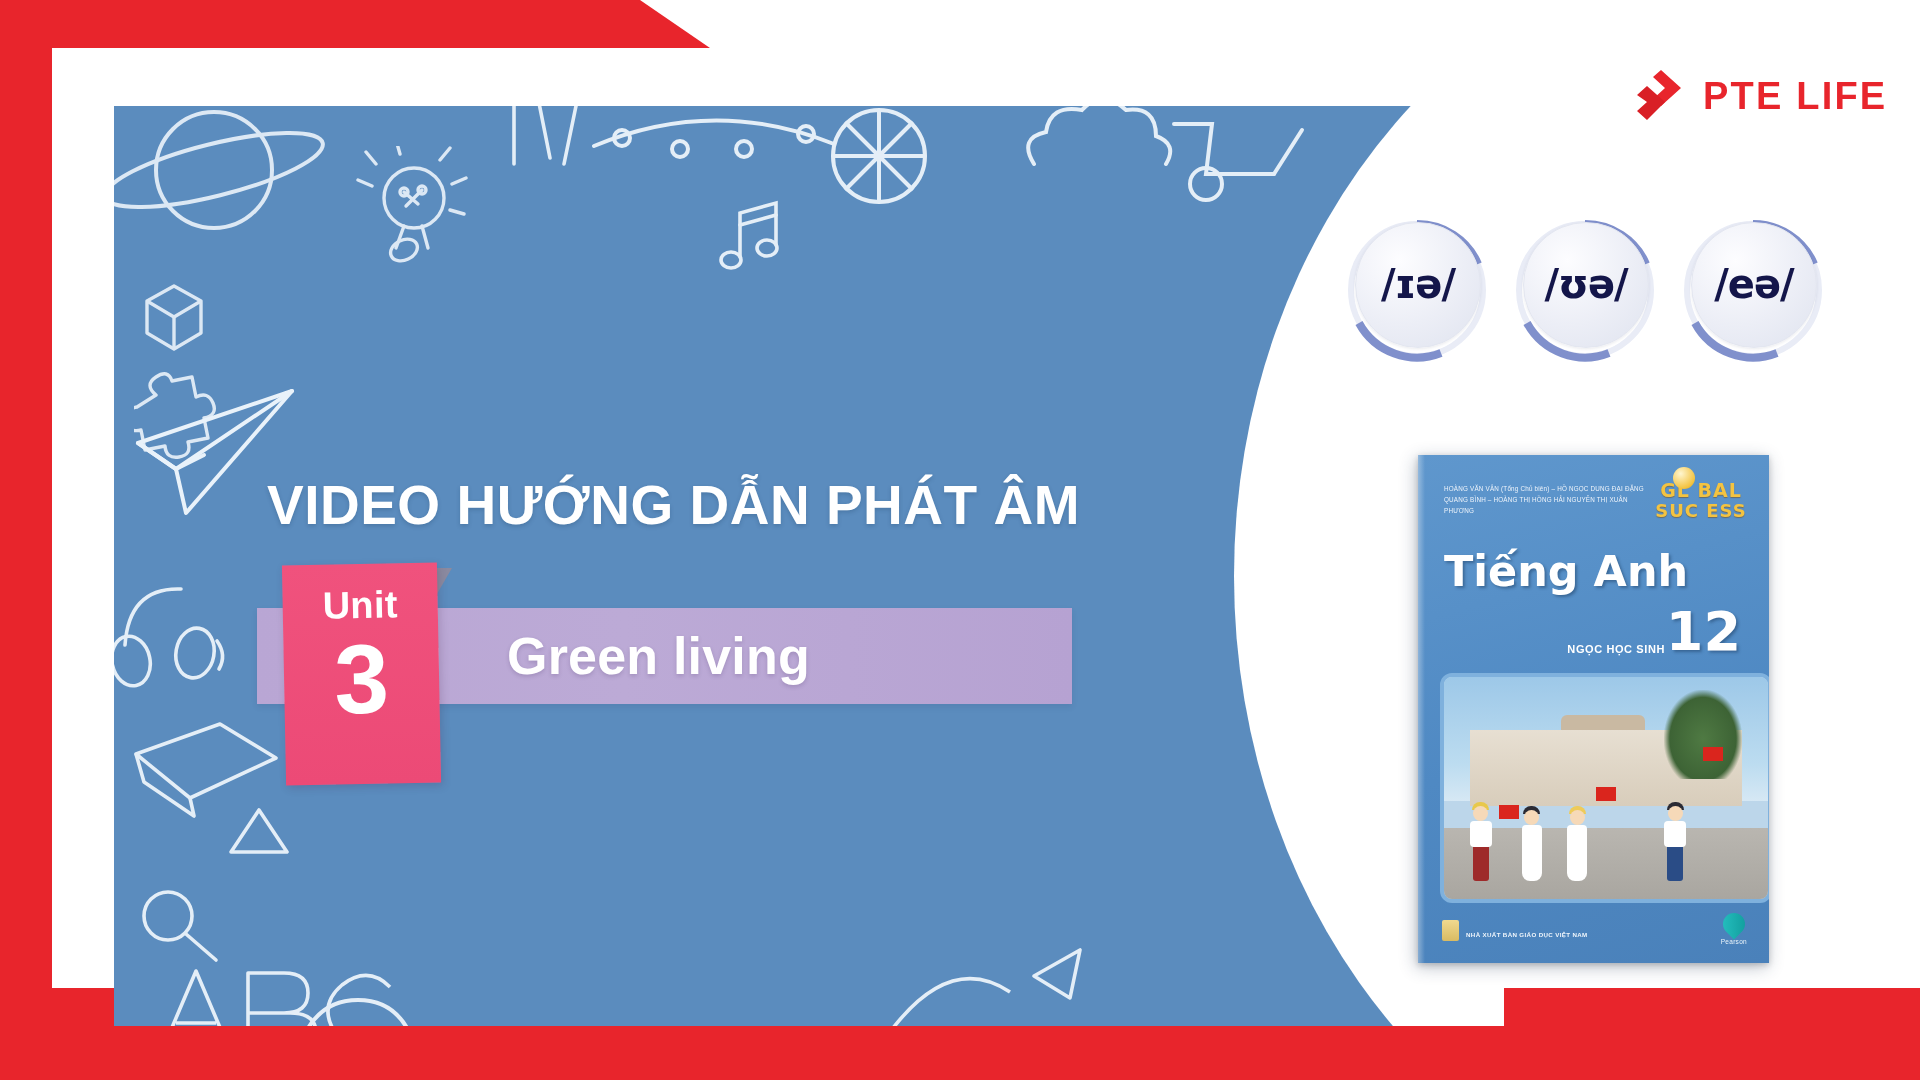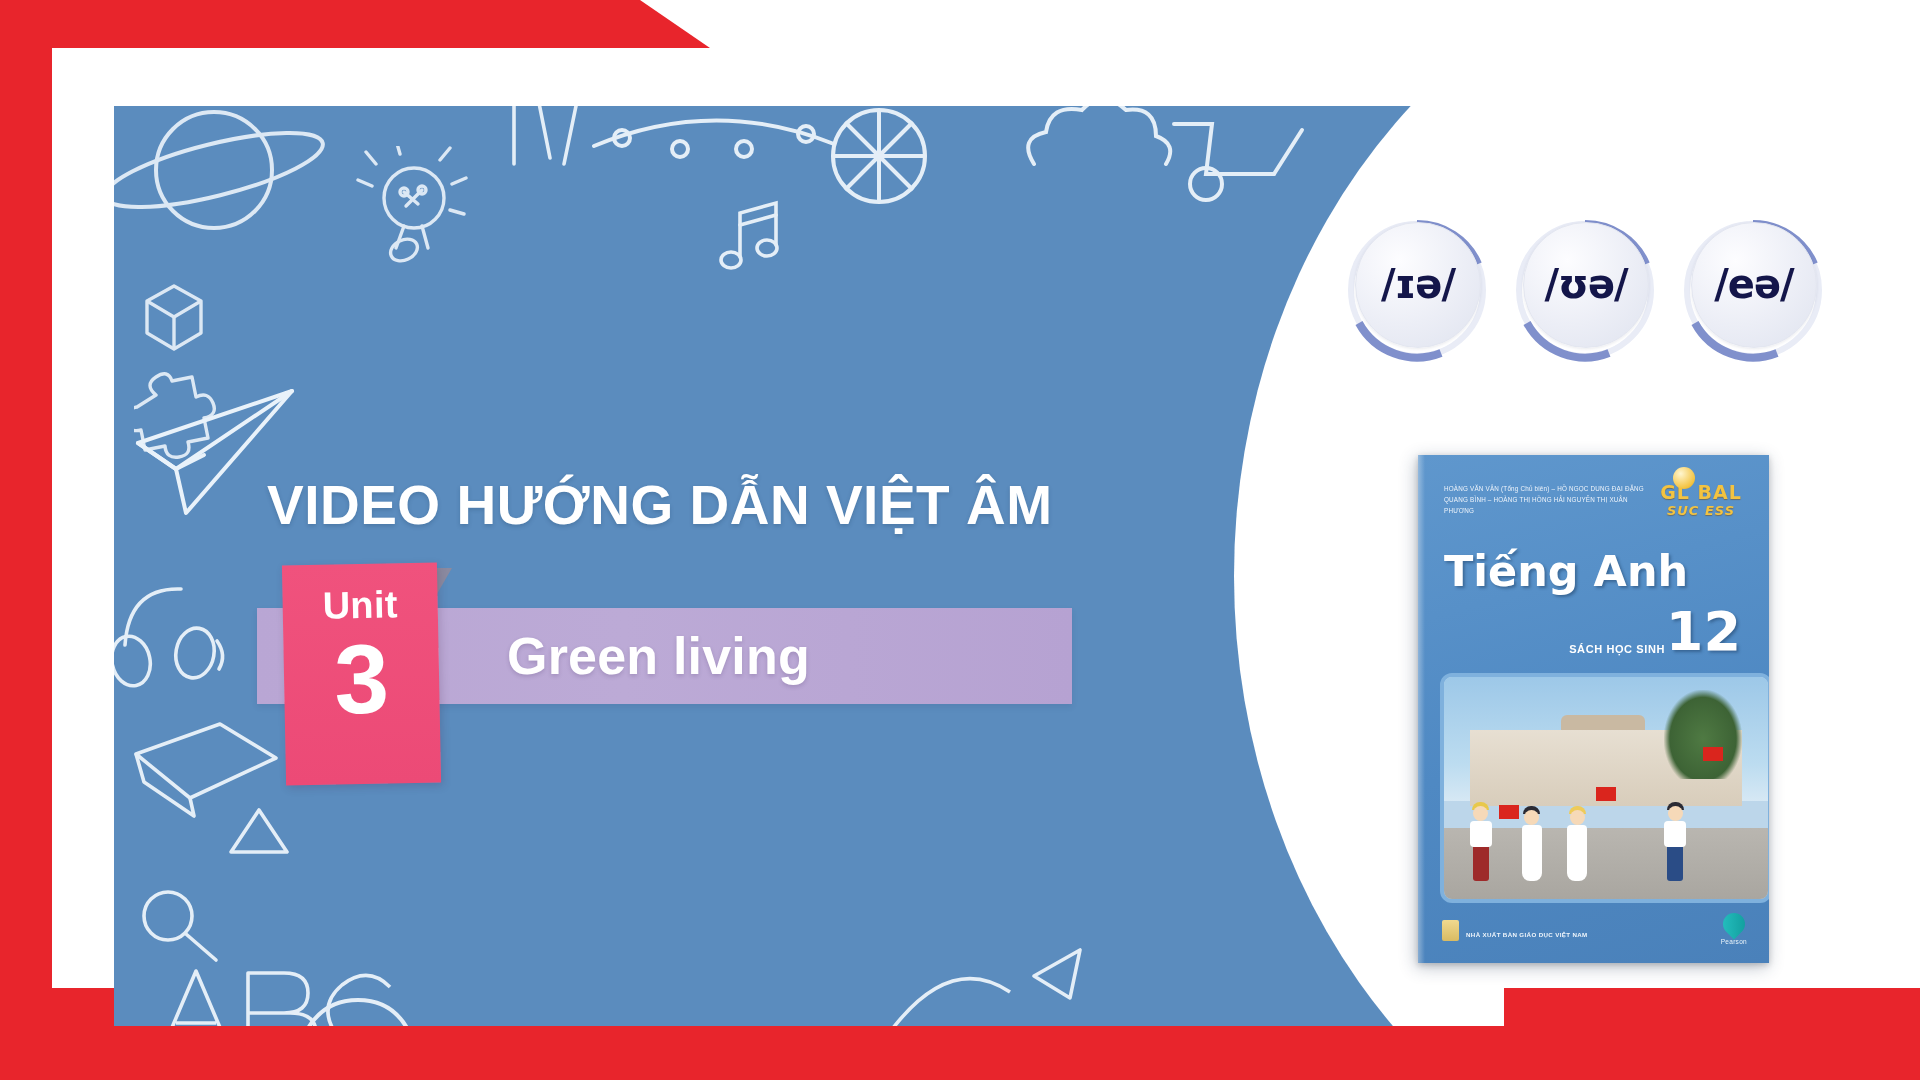--- a/index.html
+++ b/index.html
@@ -159,21 +159,21 @@
     position:absolute;right:14px;top:14px;width:108px;height:62px;
     display:flex;flex-direction:column;align-items:center;justify-content:center;
     line-height:1;
   }
   .gs-l1,.gs-l2{
     font-size:19px;font-weight:bold;color:#f3c341;
     letter-spacing:1px;
     text-shadow:0 1px 1px rgba(120,70,0,.5);
     font-family:"DejaVu Sans", sans-serif;
   }
-  .gs-l2{margin-top:2px;font-size:13px;font-style:italic;}
+  .gs-l2{margin-top:2px;font-size:18px;}
   .gs-globe{
     position:absolute;left:26px;top:-2px;width:22px;height:22px;border-radius:50%;
     background:radial-gradient(circle at 35% 30%,#fff6cf,#f3c341 70%,#d79f18);
   }
   .book-title{
     position:absolute;left:26px;top:95px;
     font-size:43px;font-weight:bold;color:#ffffff;line-height:1;
     text-shadow:2px 2px 3px rgba(25,55,90,.45);
     font-family:"DejaVu Sans", sans-serif;
   }
@@ -328,32 +328,39 @@
           <path d="M20 104 q12-70 64-70 q52 0 62 70"></path>
             <ellipse cx="122" cy="100" rx="17" ry="12"></ellipse>
         </svg>
         <svg style="left:380px;top:-12px;" width="110" height="90" viewBox="0 0 110 90" fill="none" stroke="#e4eef7" stroke-width="3.6" stroke-linecap="round">
           <path d="M20 10 L20 70 M44 4 L56 64 M82 12 L70 70"></path>
         </svg>
       </div>
       <div class="white-curve"></div>
     </div>
 
-    <div class="main-title">VIDEO HƯỚNG DẪN VIỆT ÂM</div>
+    <div class="main-title">VIDEO HƯỚNG DẪN PHÁT ÂM</div>
 
     <div class="purple-bar"></div>
     <div class="unit-fold"></div>
     <div class="unit-badge">
       <span class="unit-word">Unit</span>
       <span class="unit-num">3</span>
     </div>
     <div class="topic-text">Green living</div>
 
   </div>
 
+  <div class="logo">
+    <svg class="logo-mark" viewBox="0 0 52 56" fill="none">
+      <path d="M26 2 L46 20 L26 38 L18 31 L30 20 L18 9 Z" fill="#e8252c"></path>
+      <path d="M12 18 L30 34 L12 52 L2 43 L12 34 L2 27 Z" fill="#d91f26"></path>
+    </svg>
+    <span class="logo-text">PTE LIFE</span>
+  </div>
 
   <div class="phonetics">
 
     <div class="ph">
       <svg class="ring" viewBox="0 0 144 144" fill="none">
         <circle cx="72" cy="72" r="66" stroke="#e9ecf6" stroke-width="6"></circle>
         <path d="M72 6 A66 66 0 0 1 133 46" stroke="#8090cc" stroke-width="8" stroke-linecap="butt"></path>
         <path d="M14 105 A66 66 0 0 0 96 135" stroke="#8090cc" stroke-width="8" stroke-linecap="butt"></path>
       </svg>
       <div class="inner">
@@ -392,21 +399,21 @@
 NGUYỄN THỊ XUÂN PHƯƠNG</div>
 
     <div class="gs-badge">
       <div class="gs-globe"></div>
       <span class="gs-l1">GL BAL</span>
       <span class="gs-l2">SUC ESS</span>
     </div>
 
     <div class="book-title">Tiếng Anh</div>
     <div class="book-grade">12</div>
-    <div class="book-sub">SÁCH HỌC SINH</div>
+    <div class="book-sub">NGỌC HỌC SINH</div>
 
     <div class="book-photo">
       <div class="ph-sky"></div>
       <div class="ph-bldg-roof"></div>
       <div class="ph-bldg"></div>
       <div class="ph-tree"></div>
       <div class="ph-ground"></div>
 
       <div class="ph-p" style="left:8%;">
         <i class="pp-hair" style="background:#e8c84a;"></i>

